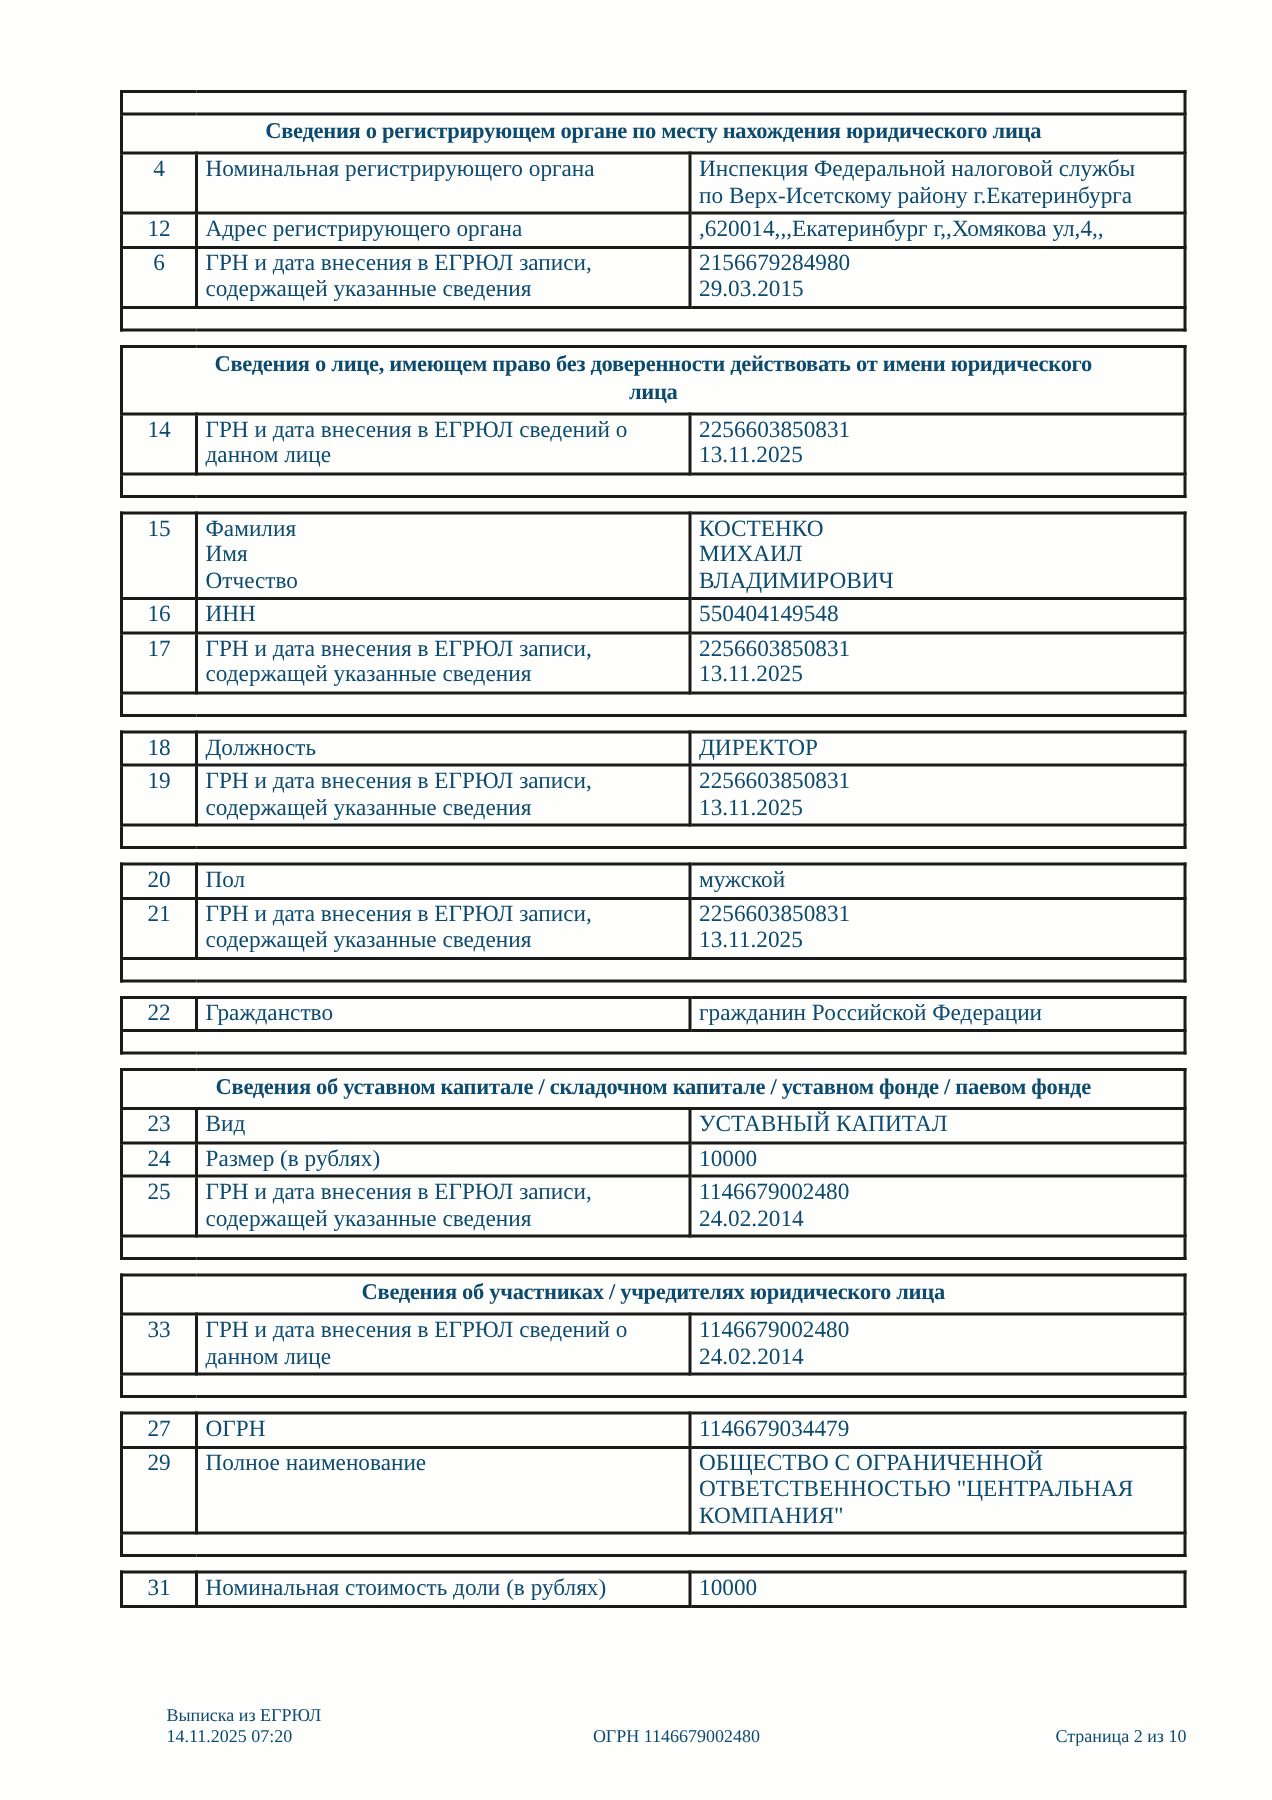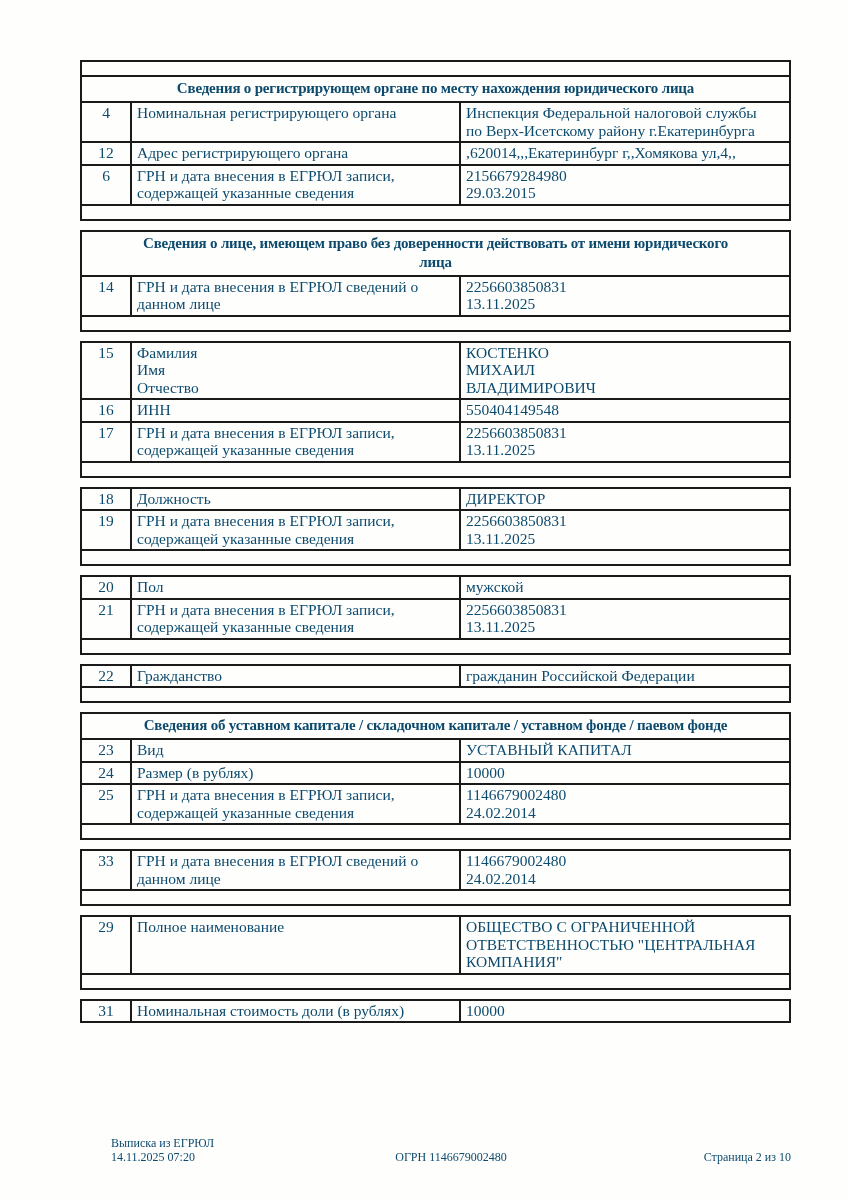--- a/index.html
+++ b/index.html
@@ -266,39 +266,47 @@
           </tr>
         </tbody>
       </table>
       <table class="blk">
         <colgroup>
           <col class="c-num">
           <col class="c-label">
           <col class="c-value">
         </colgroup>
         <tbody>
+          <tr class="header">
+            <td colspan="3">Сведения об участниках / учредителях юридического лица</td>
+          </tr>
           <tr>
             <td class="num">33</td>
             <td class="label">ГРН и дата внесения в ЕГРЮЛ сведений о
 данном лице</td>
             <td class="value">1146679002480
 24.02.2014</td>
           </tr>
           <tr class="spacer">
             <td colspan="3"></td>
           </tr>
         </tbody>
       </table>
       <table class="blk">
         <colgroup>
           <col class="c-num">
           <col class="c-label">
           <col class="c-value">
         </colgroup>
         <tbody>
+          <tr>
+            <td class="num">27</td>
+            <td class="label">ОГРН</td>
+            <td class="value">1146679034479</td>
+          </tr>
           <tr>
             <td class="num">29</td>
             <td class="label">Полное наименование</td>
             <td class="value">ОБЩЕСТВО С ОГРАНИЧЕННОЙ
 ОТВЕТСТВЕННОСТЬЮ "ЦЕНТРАЛЬНАЯ
 КОМПАНИЯ"</td>
           </tr>
           <tr class="spacer">
             <td colspan="3"></td>
           </tr>

